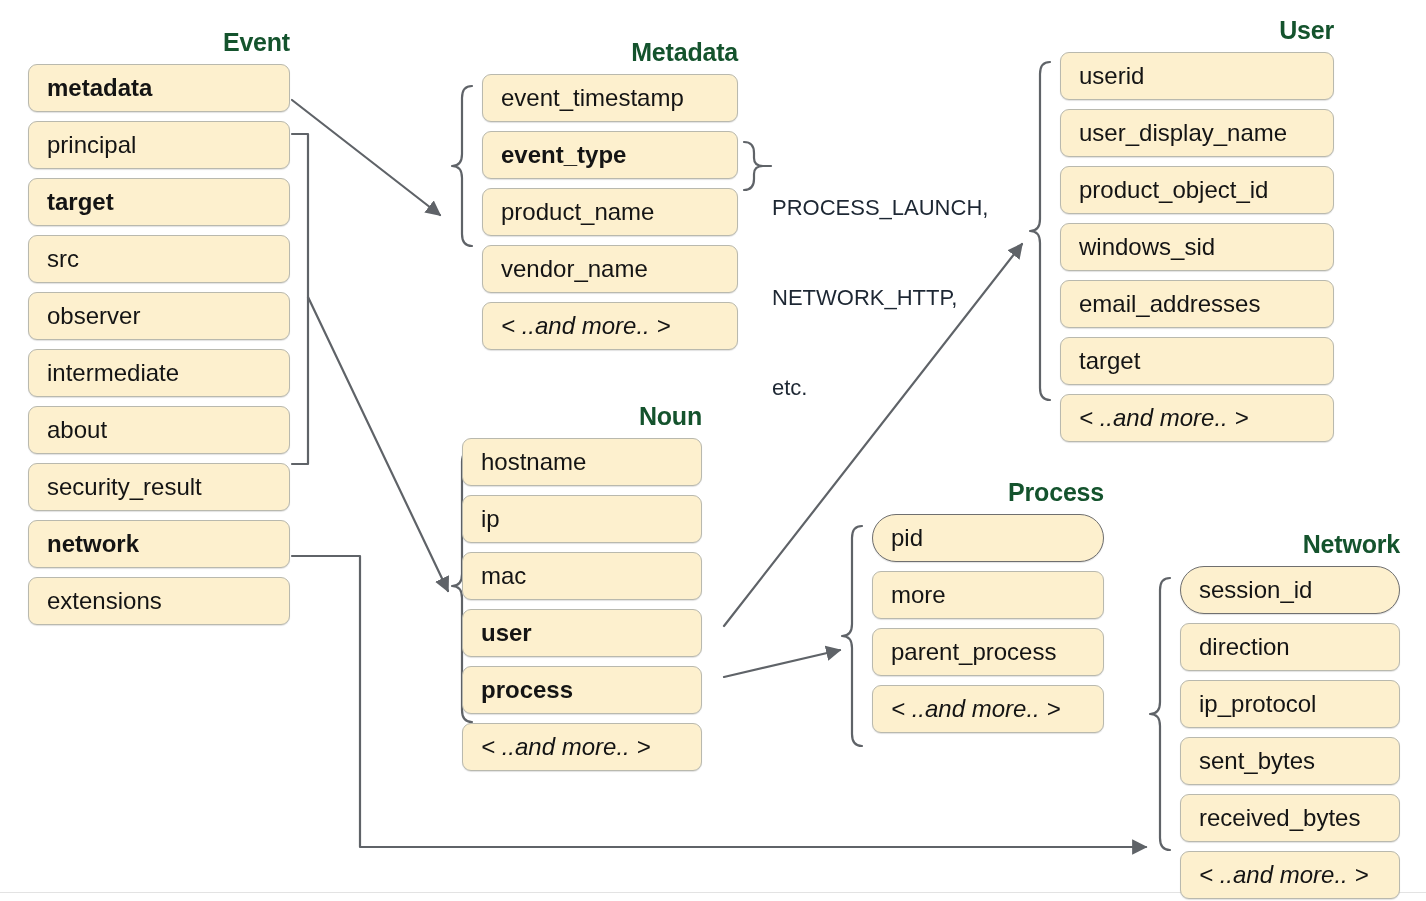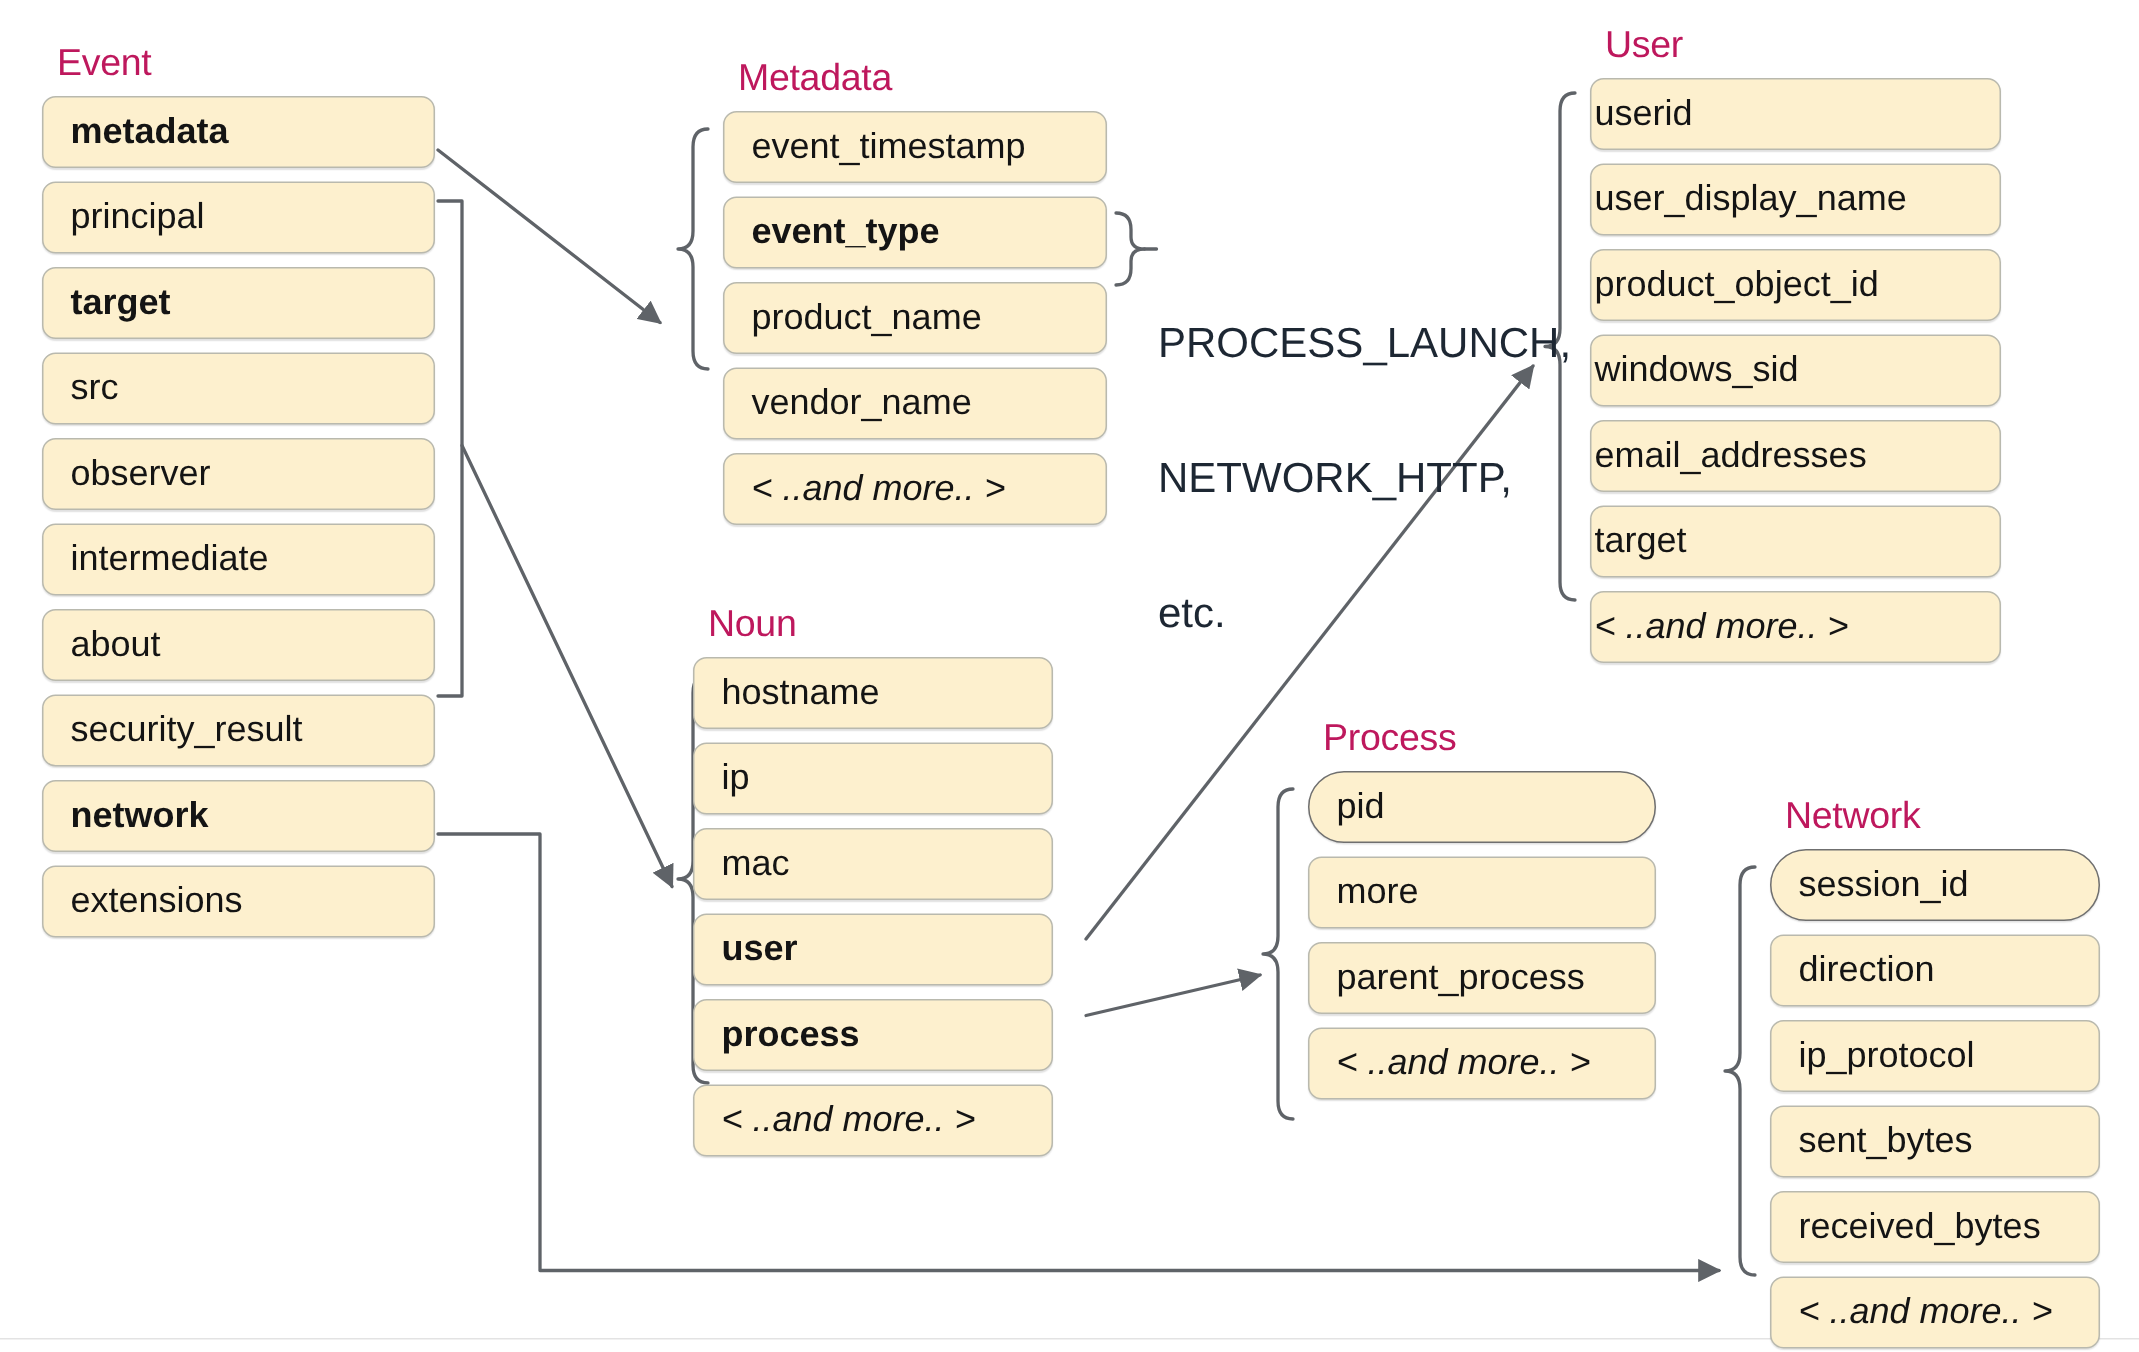--- a/index.html
+++ b/index.html
@@ -28,27 +28,28 @@
     height: 901px;
     pointer-events: none;
     z-index: 1;
   }
   
   .group {
     position: absolute;
     z-index: 3;
   }
   .group-title {
-    font-weight: normal;
+    font-weight: bold;
     font-size: 25px;
     line-height: 1;
-    color: #be185d;
+    color: #14532d;
     letter-spacing: -0.2px;
     margin: 0 0 9px 10px;
     white-space: nowrap;
+    text-align: right;
   }
   .fields {
     position: relative;
     display: flex;
     flex-direction: column;
     gap: 9px;
   }
   .field {
     box-sizing: border-box;
     height: 48px;
@@ -75,38 +76,38 @@
   #g-user     { left: 1060px; top: 18px;  }
   #g-user     .fields { width: 274px; }
   #g-noun     { left: 462px;  top: 404px; }
   #g-noun     .fields { width: 240px; }
   #g-process  { left: 872px;  top: 480px; }
   #g-process  .fields { width: 232px; }
   #g-network  { left: 1180px; top: 532px; }
   #g-network  .fields { width: 220px; }
 
   
-  #g-user   .field { padding-left: 2px; }
+  #g-user   .field { padding-left: 18px; }
 
   .divider {
     position: absolute;
     left: 0;
     top: 892px;
     width: 1426px;
     height: 1px;
     background: #e3e3e3;
     z-index: 2;
   }
 
   .enum-note {
     position: absolute;
     left: 772px;
-    top: 154px;
+    top: 133px;
     z-index: 3;
-    font-size: 28px;
+    font-size: 22px;
     line-height: 30px;
     color: #1d2733;
     white-space: pre;
   }
   .enum-note div { white-space: nowrap; }
 </style>
 </head>
 <body>
 
 <div id="canvas">

